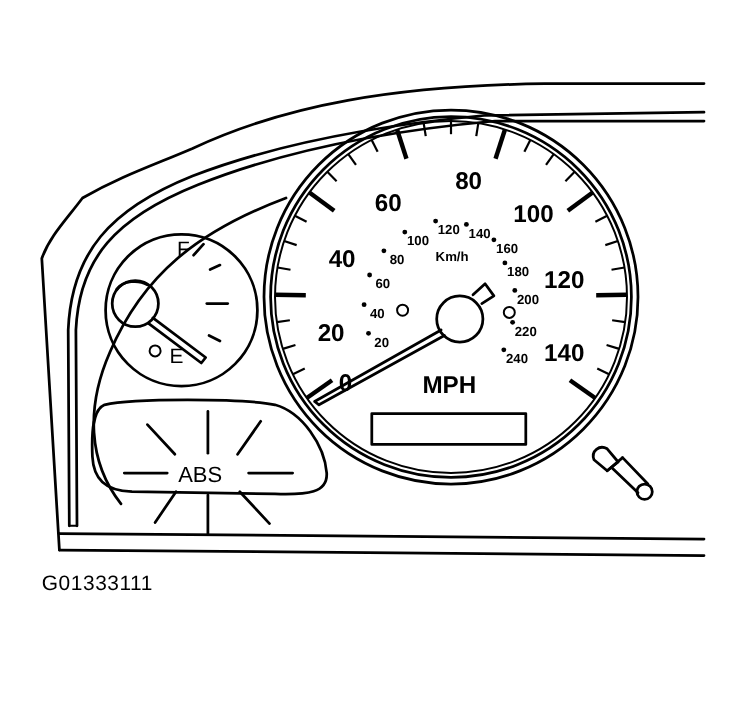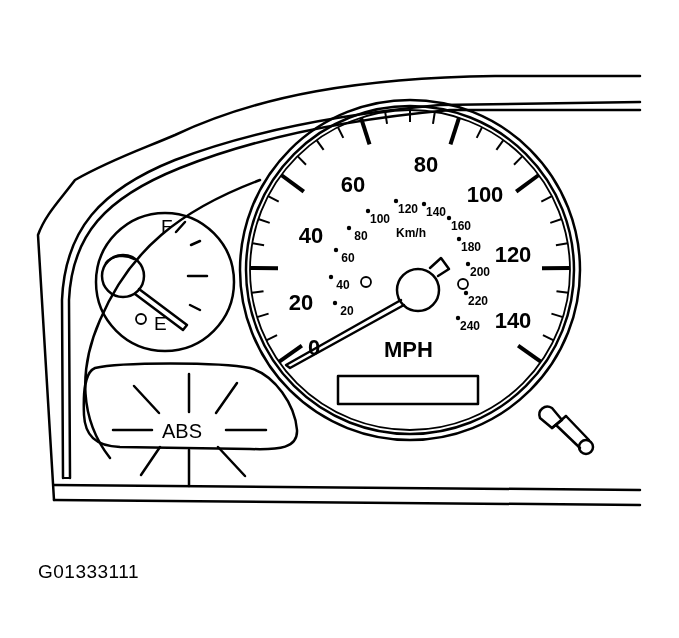--- a/index.html
+++ b/index.html
@@ -3,21 +3,21 @@
 <meta charset="utf-8">
 <style>
   html, body { margin: 0; padding: 0; background: #ffffff; }
   body { width: 679px; height: 638px; position: relative; overflow: hidden; font-family: "Liberation Sans", sans-serif; }
   #stage { position: absolute; left: 0; top: 0; width: 679px; height: 638px; }
   svg text { font-family: "Liberation Sans", sans-serif; fill: #000; }
   .ln { fill: none; stroke: #000; stroke-width: 2.5; stroke-linecap: round; stroke-linejoin: round; }
   .ln-thin { fill: none; stroke: #000; stroke-width: 1.8; stroke-linecap: round; }
   .mph { font-weight: bold; font-size: 22px; }
   .kmh { font-weight: bold; font-size: 12px; }
-  .caption { position: absolute; left: 38px; top: 561px; font-size: 19px; letter-spacing: 0.5px; color: #000; }
+  .caption { position: absolute; left: 38px; top: 520px; font-size: 19px; letter-spacing: 0.5px; color: #000; }
 </style>
 </head>
 <body>
 
 <div id="stage">
   <svg width="679" height="638" viewBox="0 0 679 638" xmlns="http://www.w3.org/2000/svg">
 
     <g>
       <path class="ln" d="M 54 500 L 38 235 C 45 215 60 200 75 180 C 110 160 140 150 175 135 C 260 95 360 78 495 76 L 640 76"></path>
       <path class="ln" d="M 54 485 L 640 490"></path>

